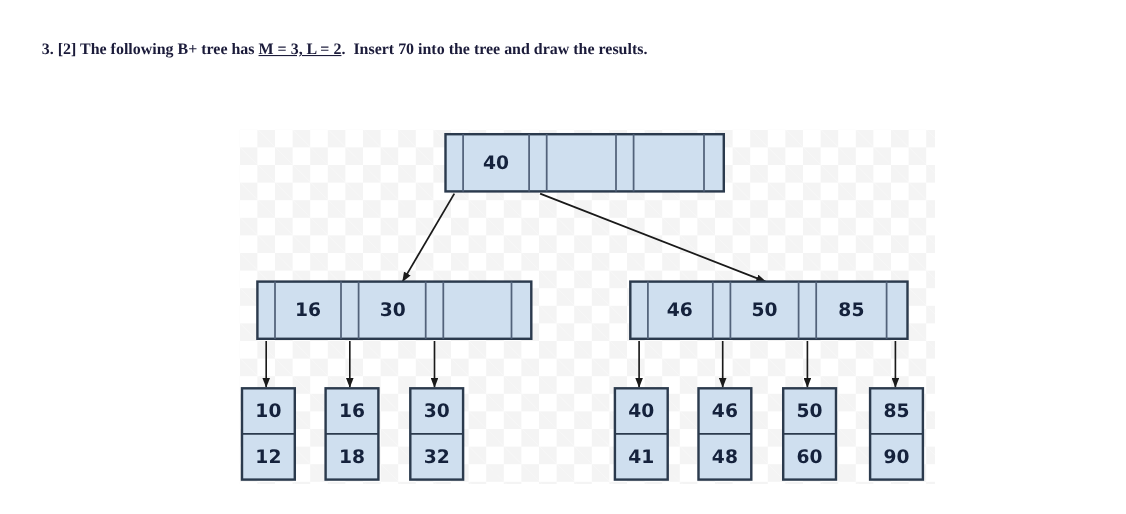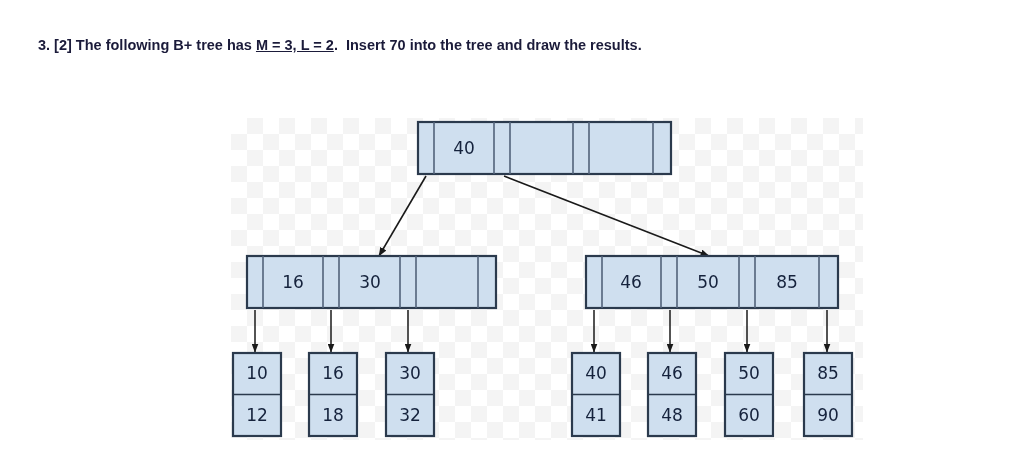--- a/index.html
+++ b/index.html
@@ -14,39 +14,40 @@
     font-family: "DejaVu Sans Mono", monospace;
     overflow: hidden;
   }
 
   
   #question-text {
     position: absolute;
     left: 38px;
     top: 33px;
     width: 960px;
-    font-family: Liberation Sans, sans-serif;
+    font-family: Liberation Serif, serif;
     font-size: 14.5px;
     font-weight: bold;
     line-height: 24px;
     color: #1b1b3a;
     letter-spacing: 0px;
     white-space: pre-wrap;
   }
   #question-text .underline {
     text-decoration: underline;
   }
 
   
   #diagram-canvas {
     position: absolute;
-    left: 13px;
+    left: 0;
     top: 0;
     width: 996px;
     height: 467px;
+    font-weight: bold;
   }
   #checker-bg {
     position: absolute;
     left: 218px;
     top: 118px;
     width: 632px;
     height: 322px;
     background-image:
       linear-gradient(45deg, #f4f4f4 25%, transparent 25%, transparent 75%, #f4f4f4 75%),
       linear-gradient(45deg, #f4f4f4 25%, transparent 25%, transparent 75%, #f4f4f4 75%);

